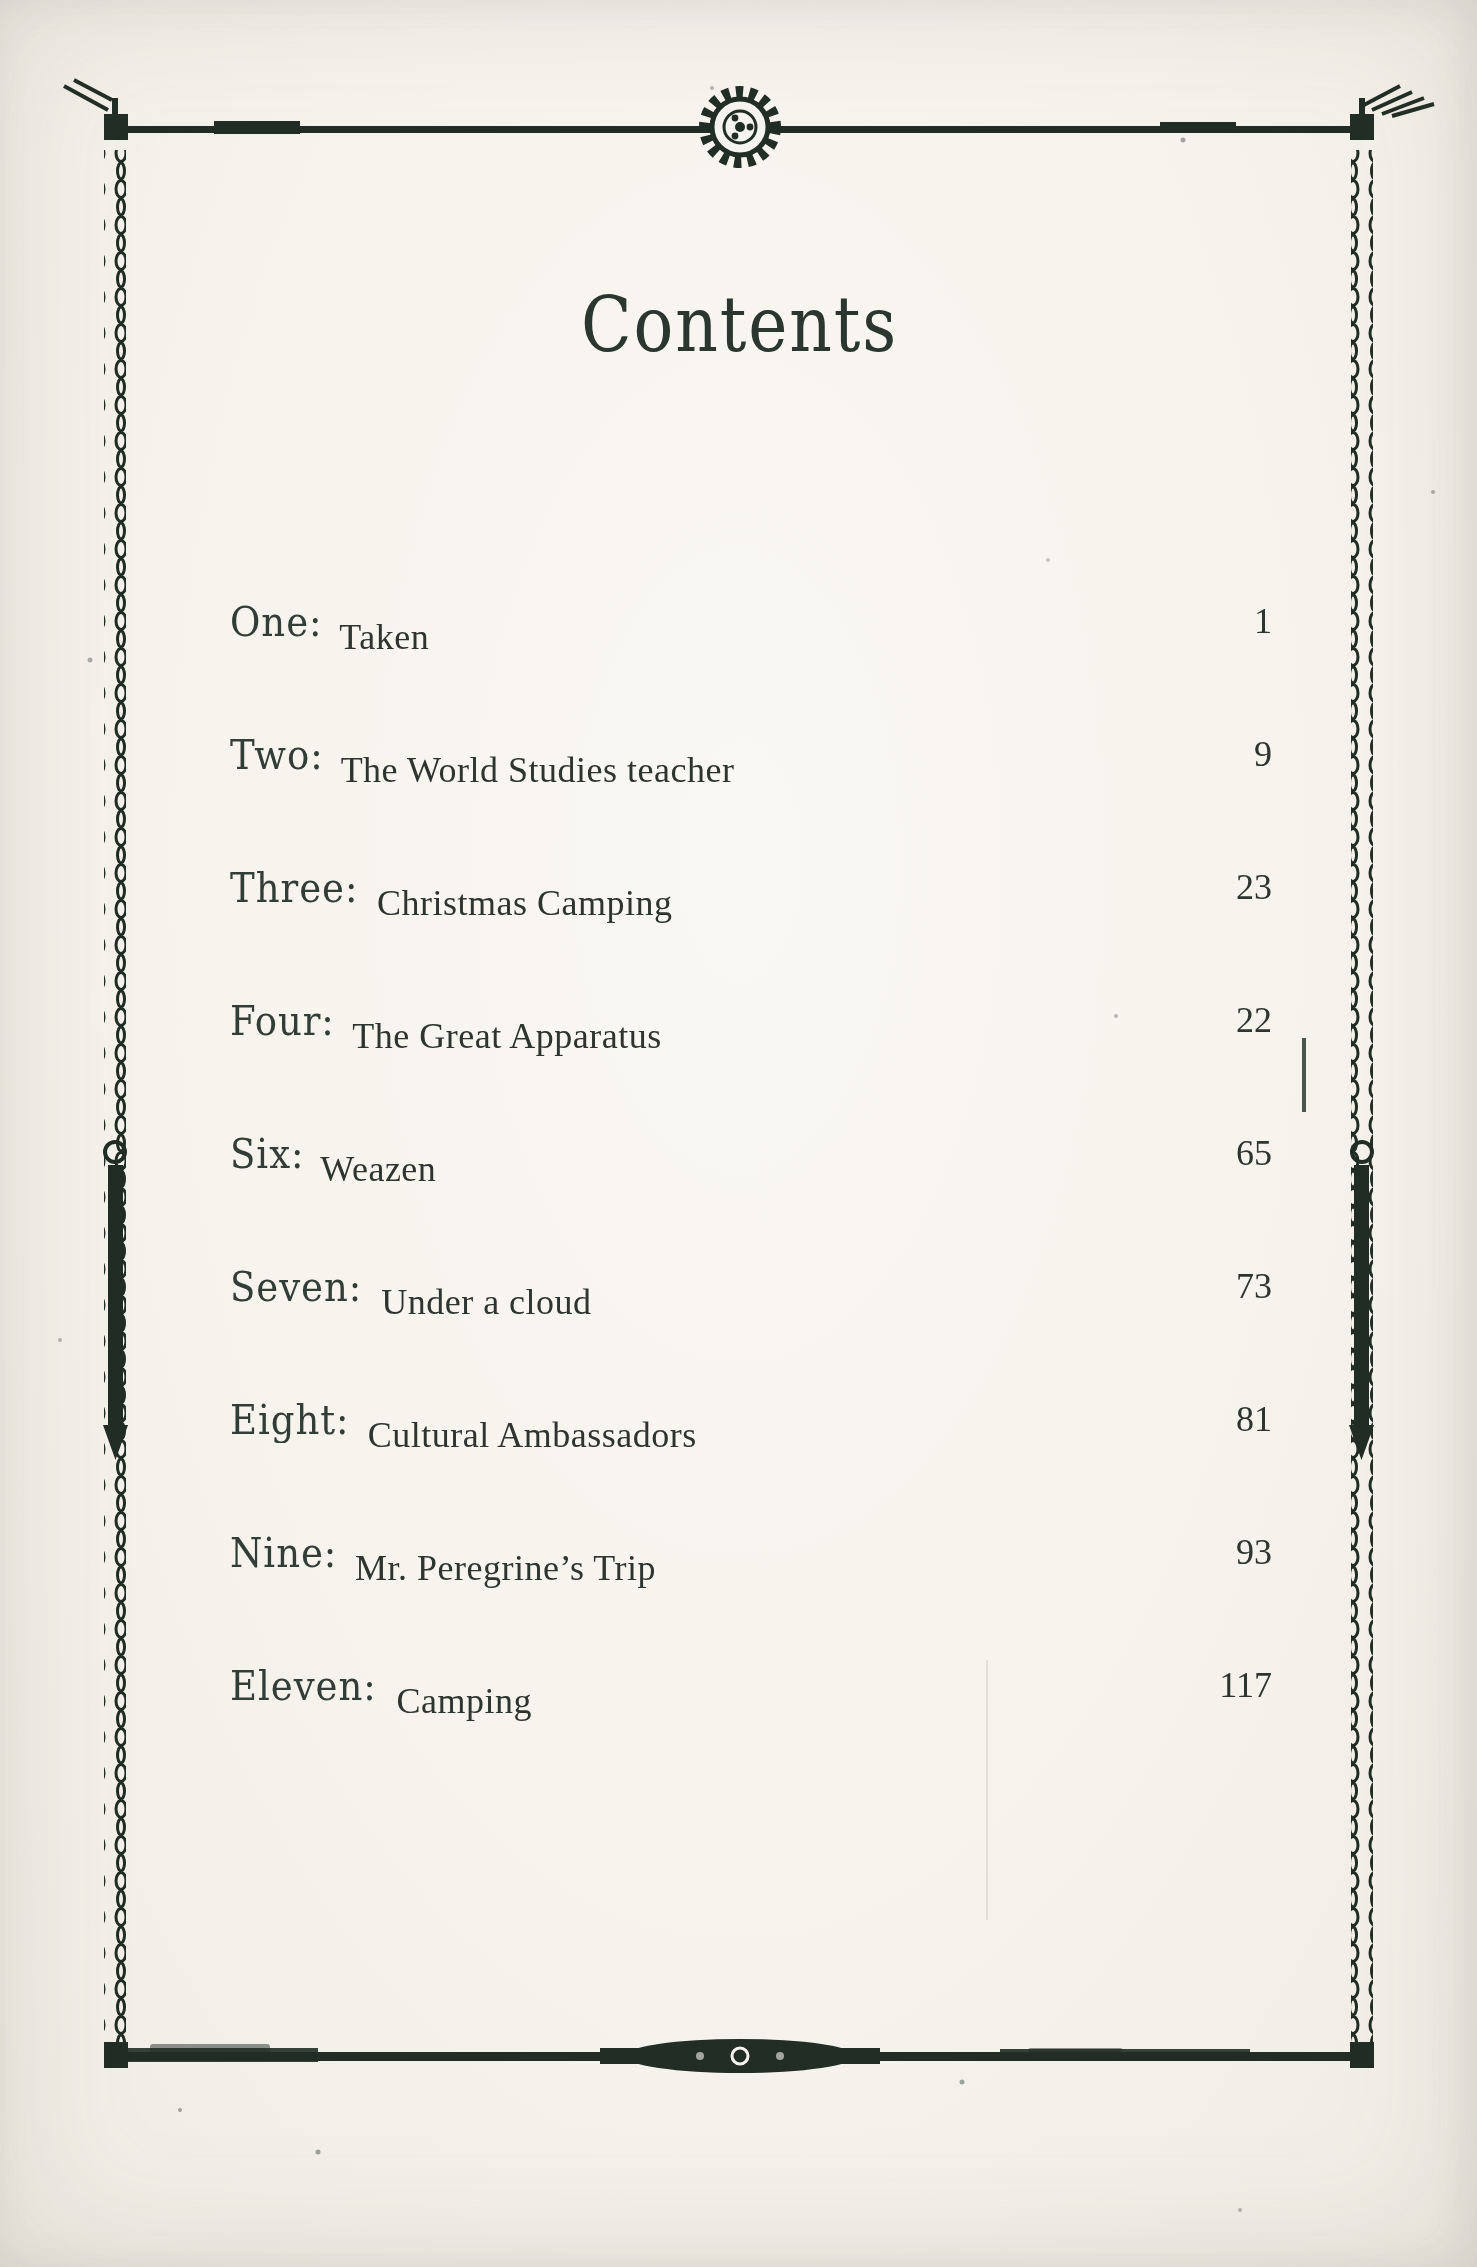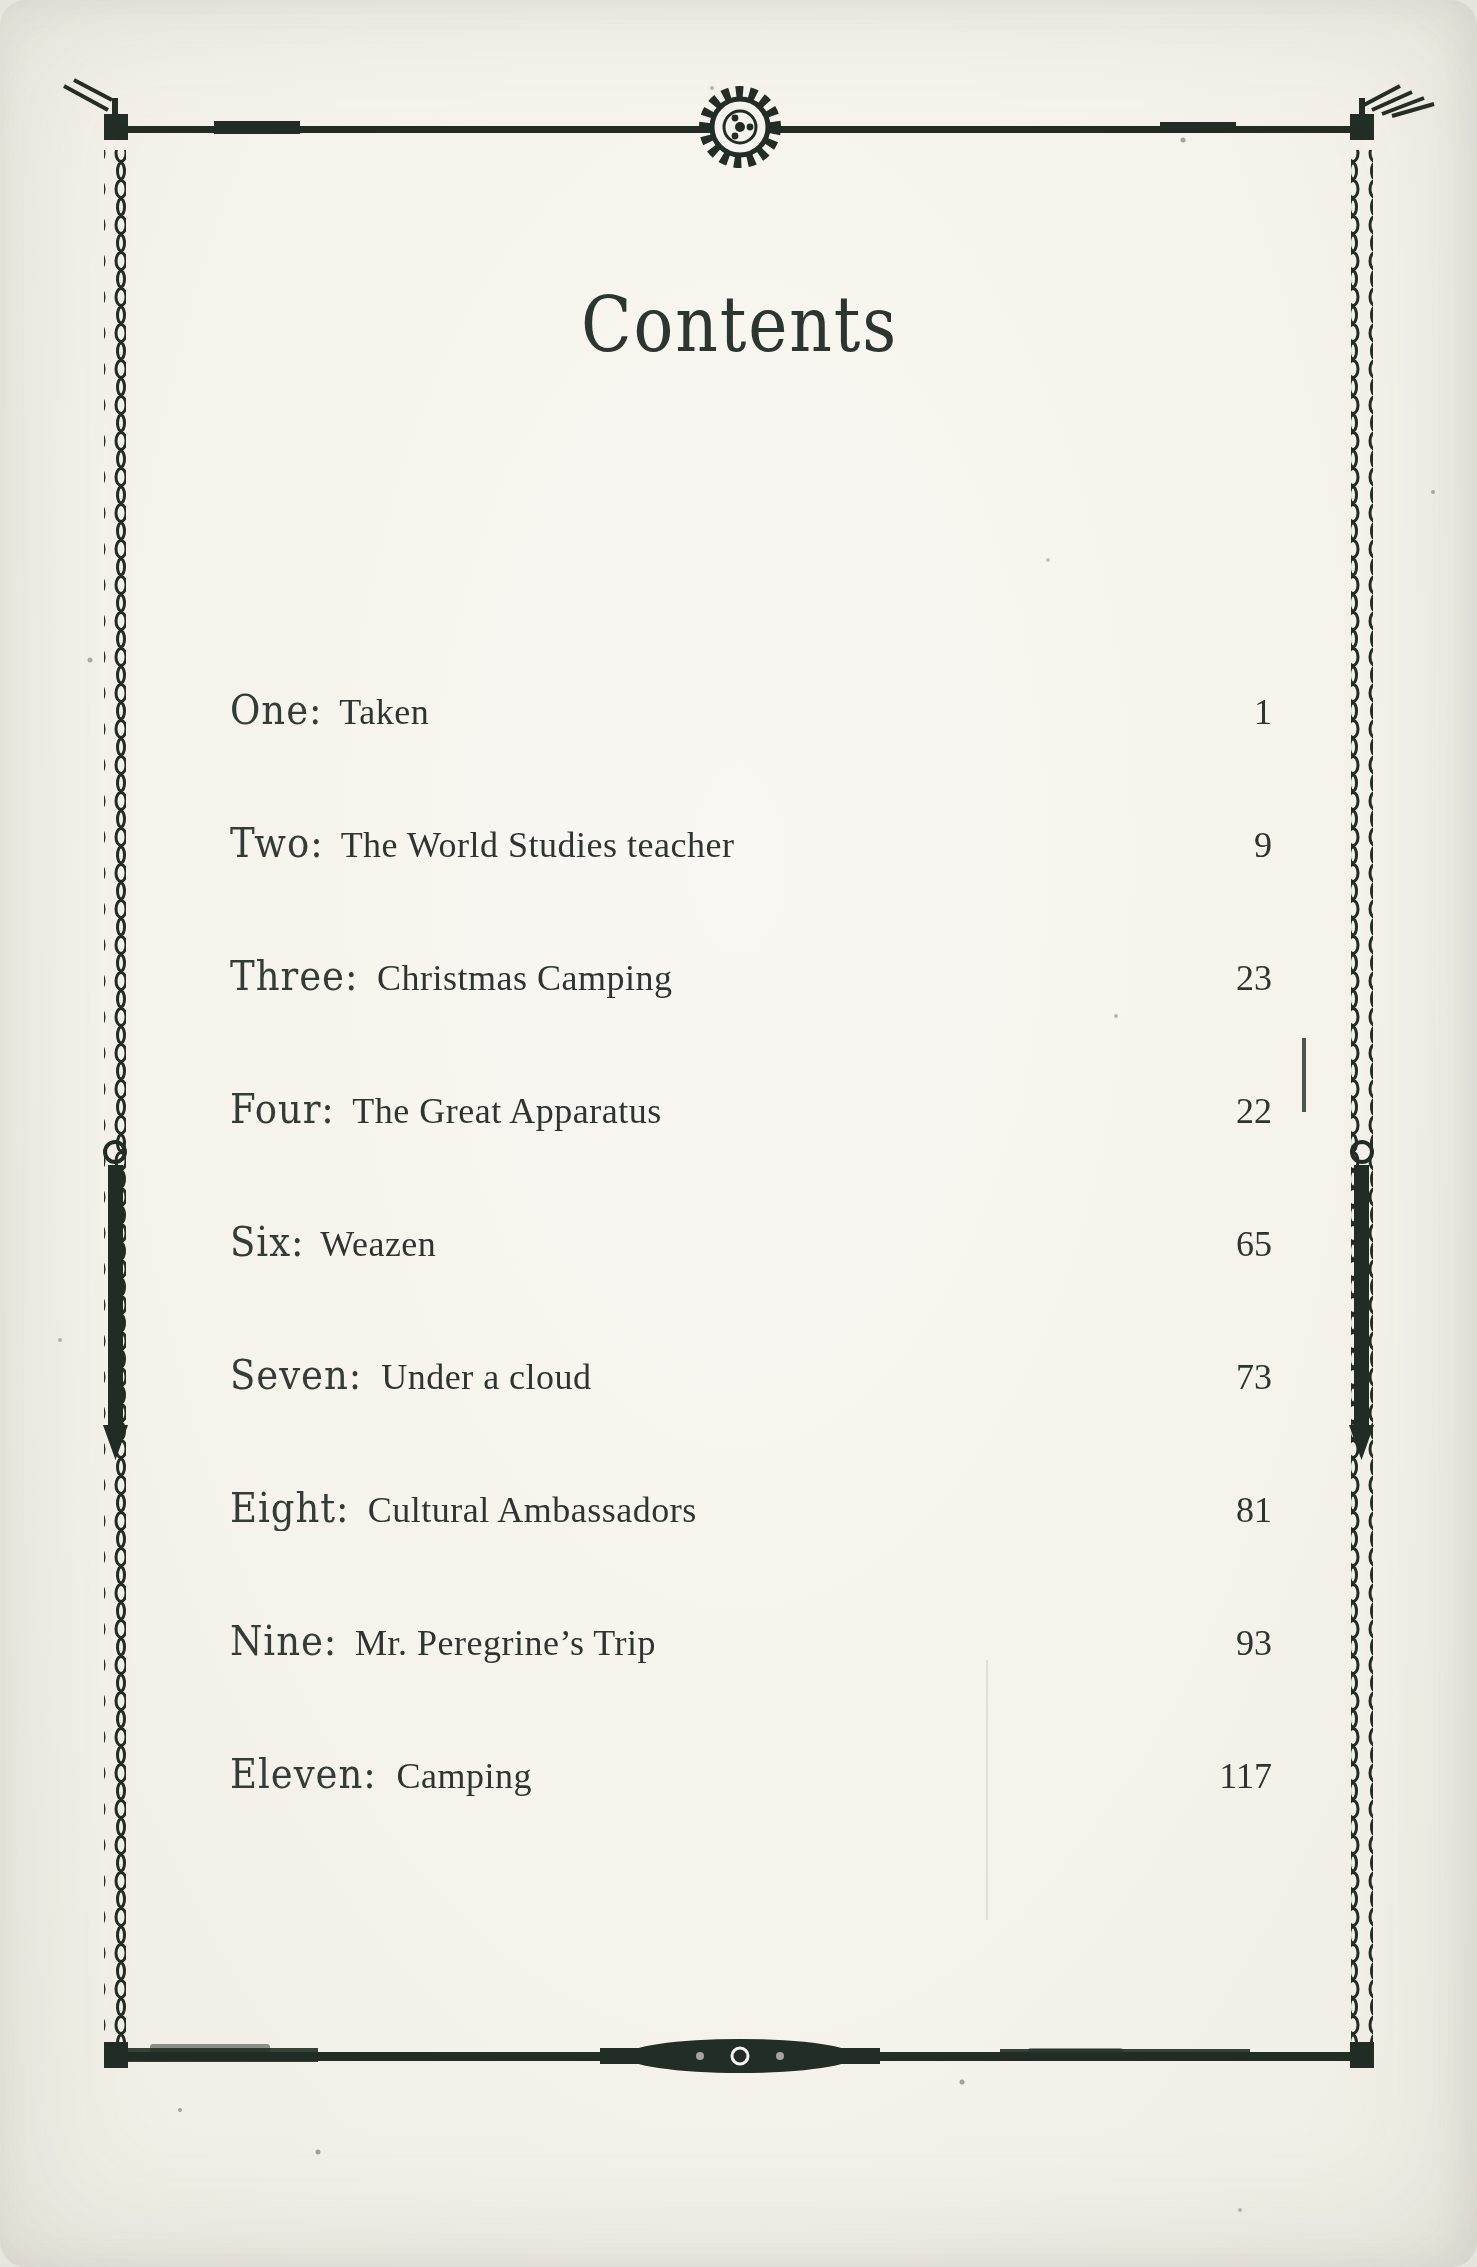--- a/index.html
+++ b/index.html
@@ -12,21 +12,20 @@
     background:#e8e5de;
     font-family:"Liberation Serif","DejaVu Serif",serif;
   }
   .page{
     position:relative;
     width:1477px;height:2267px;
     margin:0 auto;
     background:
       radial-gradient(ellipse at 50% 38%, #faf8f3 0%, #f6f3ec 55%, #efece4 100%);
     overflow:hidden;
-    border-radius:26px;
   }
   .page::after{
     content:"";
     position:absolute;inset:0;pointer-events:none;
     box-shadow:inset 0 0 140px rgba(120,115,100,0.16), inset -10px 0 40px rgba(100,100,92,0.10);
   }
   .frame-svg{
     position:absolute;inset:0;width:100%;height:100%;
   }
   .title{
@@ -39,21 +38,21 @@
     color:#2c3630;
     transform:scale(0.92,1.06);
   }
   .toc{
     position:absolute;
     left:230px;top:600px;width:1042px;
     list-style:none;
   }
   .entry{
     display:flex;
-    align-items:flex-end;
+    align-items:flex-start;
     height:133px;
     font-size:36px;
     color:var(--ink);
   }
   .entry .chapter{
     font-family:"DejaVu Serif","Liberation Serif",serif;
     font-size:39px;
     letter-spacing:1px;
     color:#333d37;
     margin-right:12px;

